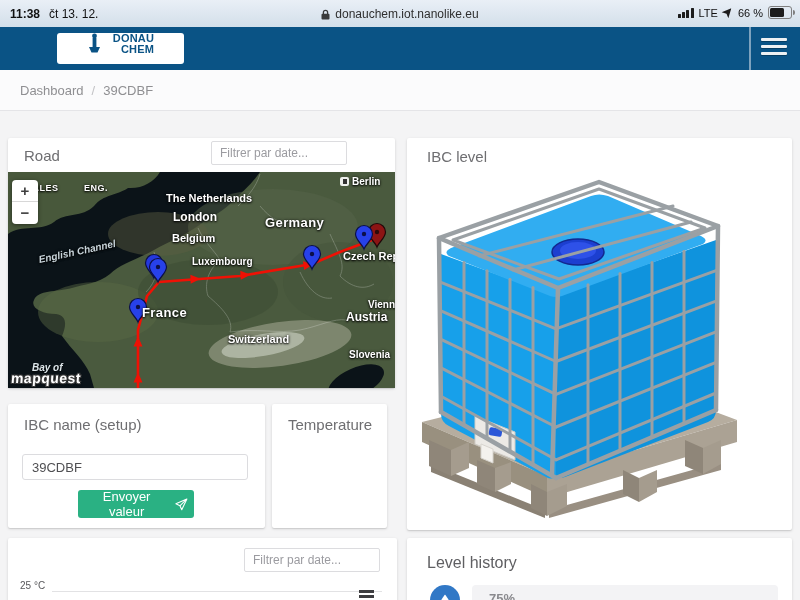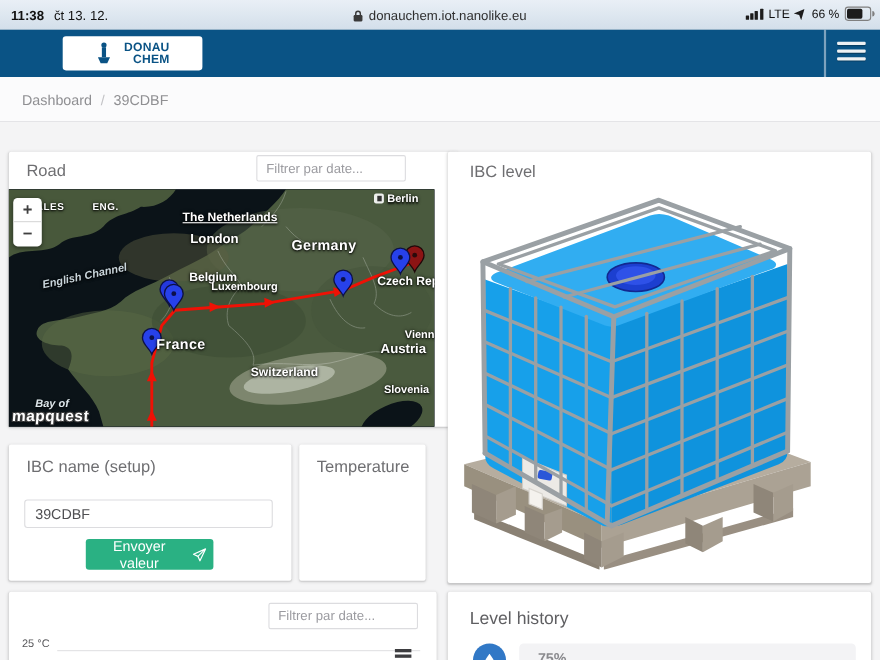--- a/index.html
+++ b/index.html
@@ -17,21 +17,21 @@
   .sig{display:flex;align-items:flex-end;gap:1.5px;height:10px;}
   .sig i{display:block;width:2.8px;background:#1c1c1c;border-radius:.5px;}
   .bat{position:relative;width:22px;height:11px;border:1px solid #7f7f7f;border-radius:3px;}
   .bat b{position:absolute;left:1px;top:1px;bottom:1px;width:62%;background:#1c1c1c;border-radius:1.5px;}
   .bat u{position:absolute;right:-3.5px;top:3px;width:2px;height:4.5px;background:#7f7f7f;border-radius:0 2px 2px 0;}
   .navarrow{display:inline-block;transform:rotate(42deg);margin-top:-1px;}
 
   
   .appbar{position:absolute;top:27px;left:0;width:800px;height:43px;background:#0a5385;}
   .logo-box{position:absolute;left:57px;top:6px;width:127px;height:31px;background:#fff;border-radius:3px;
-    display:flex;align-items:center;justify-content:center;gap:11px;}
+    display:flex;justify-content:center;gap:11px;}
   .logo-text{color:#0a5385;font-weight:bold;font-size:11px;line-height:10.5px;text-align:right;letter-spacing:.2px;}
   .appbar-sep{position:absolute;right:49px;top:0;bottom:0;width:2px;background:rgba(220,228,236,.55);}
   .burger{position:absolute;right:13px;top:11px;width:26px;cursor:pointer;}
   .burger i{display:block;height:3.2px;background:#eef1f3;margin-bottom:3.6px;border-radius:1px;box-shadow:0 1px 0 rgba(0,0,0,.25);}
 
   
   .crumbbar{position:absolute;top:70px;left:0;width:800px;height:41px;background:#fbfbfc;border-bottom:1px solid #e4e4e7;
     display:flex;align-items:center;padding-left:20px;box-sizing:border-box;font-size:13px;color:#8f8f92;gap:8px;}
 
   
@@ -139,21 +139,21 @@
         <i></i>
       </div>
   </div>
 
   <div class="crumbbar">
     <span>Dashboard</span>
     <span style="color:#c2c2c5;">/</span>
     <span>39CDBF</span>
   </div>
 
-  <div class="card" style="left:8px;top:138px;width:387px;height:250px;padding-left:22px;">
+  <div class="card" style="left:8px;top:138px;width:387px;height:250px;">
     <div class="card-title" style="left:16px;top:9px;">Road</div>
     <input class="filter-input" style="right: 48px; top: 3px;" placeholder="Filtrer par date...">
 
     <div class="map">
 
       <svg width="387" height="216" viewBox="0 0 387 216">
         <rect x="0" y="0" width="387" height="216" fill="#0b1318"></rect>
 
         <path d="M0,0 L152,0 C146,10 134,17 120,16 C108,24 96,22 86,34 C74,46 58,40 46,50 C32,60 14,52 0,62 Z" fill="#48583b"></path>
 
@@ -216,22 +216,22 @@
         <g transform="translate(356,77)">
           <path d="M0,0 C-1.5,-4.5 -8.5,-9 -8.5,-15 A8.5,8.5 0 1 1 8.5,-15 C8.5,-9 1.5,-4.5 0,0 Z" fill="#2741ea" stroke="#0d1145" stroke-width="1.2"></path>
           <circle cx="0" cy="-15" r="2.2" fill="#0c104a"></circle>
         </g>
       </svg>
 
       <span class="mlabel s9" style="left:16px;top:11px;">WALES</span>
       <span class="mlabel s9" style="left:76px;top:11px;">ENG.</span>
       <span class="mlabel s12" style="left:165px;top:38px;">London</span>
       <span class="mlabel s10 water" style="left:30px;top:74px;transform:rotate(-12deg);">English Channel</span>
-      <span class="mlabel s11" style="left:158px;top:20px;text-decoration:underline;">The Netherlands</span>
-      <span class="mlabel s11" style="left:164px;top:74px;text-align:right;">Belgium</span>
+      <span class="mlabel s11" style="left:158px;top:20px;">The Netherlands</span>
+      <span class="mlabel s11" style="left:164px;top:60px;text-align:right;">Belgium</span>
       <span class="mlabel s10" style="left:184px;top:84px;">Luxembourg</span>
       <span class="mlabel s13" style="left:134px;top:133px;">France</span>
       <span class="mlabel s13" style="left:257px;top:43px;">Germany</span>
       <span class="mlabel s10" style="left:332px;top:4px;"><span class="berlin-ico"></span><span>Berlin</span></span>
       <span class="mlabel s11" style="left:335px;top:78px;">Czech Republic</span>
       <span class="mlabel s11" style="left:220px;top:161px;">Switzerland</span>
       <span class="mlabel s12" style="left:338px;top:138px;">Austria</span>
       <span class="mlabel s10" style="left:360px;top:127px;">Vienna</span>
       <span class="mlabel s10" style="left:341px;top:177px;">Slovenia</span>
 

